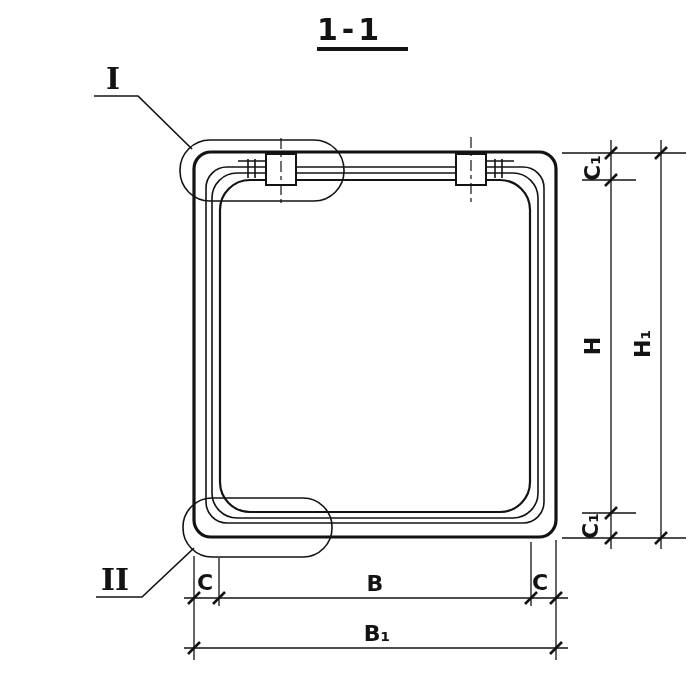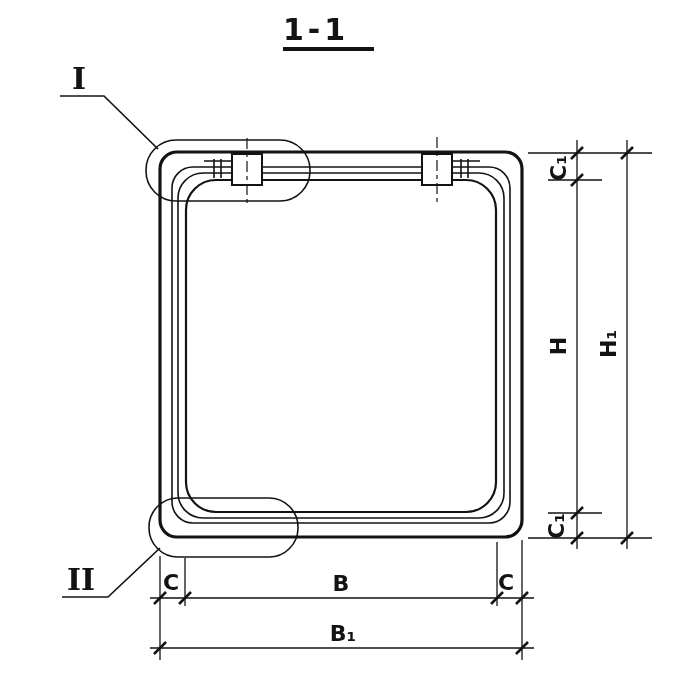--- a/index.html
+++ b/index.html
@@ -1,21 +1,21 @@
 <!DOCTYPE html>
 <html><head>
 <meta charset="utf-8">
 <style>
   html, body {
     margin: 0; padding: 0;
     background: #ffffff;
     width: 700px; height: 700px;
     font-family: "DejaVu Sans", sans-serif;
   }
-  .sheet { width: 582px; height: 700px; position: relative; background: #fff; }
+  .sheet { width: 582px; height: 700px; position: relative; background: #fff; padding-left: 34px; }
   svg { display: block; }
   text { fill: #131313; }
   .t-title  { font: bold 30px "DejaVu Sans", sans-serif; letter-spacing: 4px; }
   .t-dim    { font: bold 22px "DejaVu Sans", sans-serif; }
   .t-roman  { font: bold 30px "DejaVu Serif", serif; }
   .ink      { stroke: #131313; fill: none; }
 </style>
 </head>
 <body>
 

